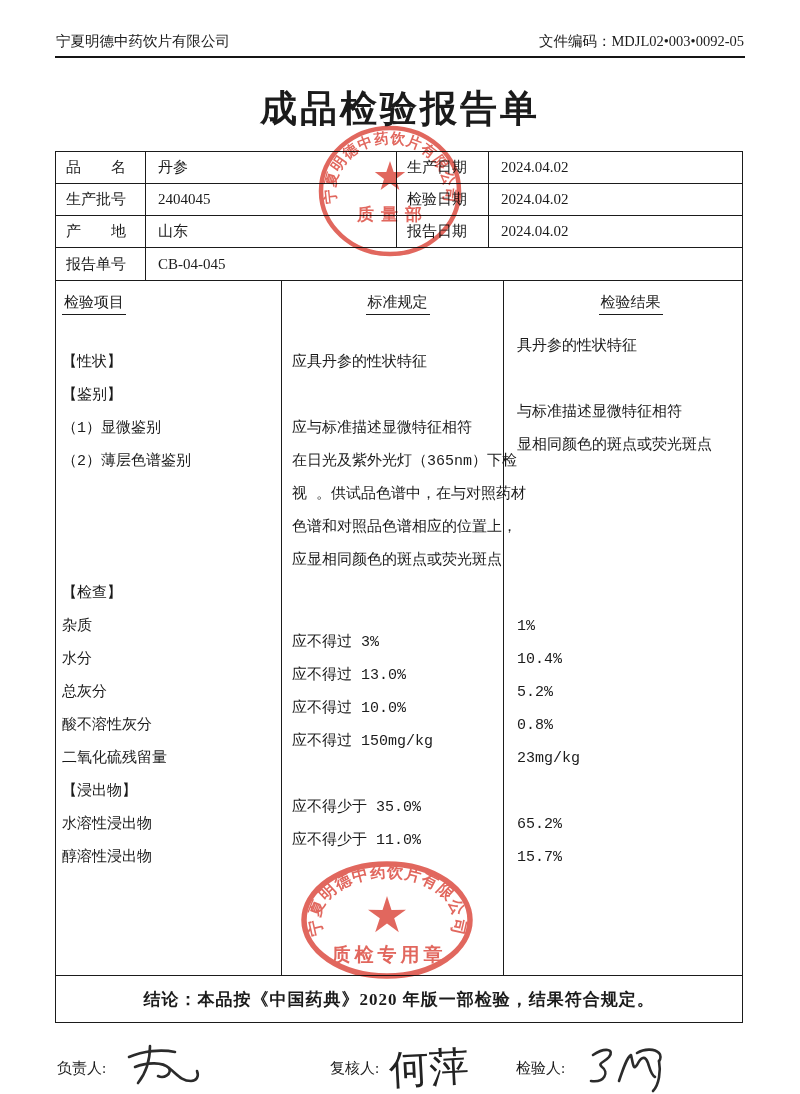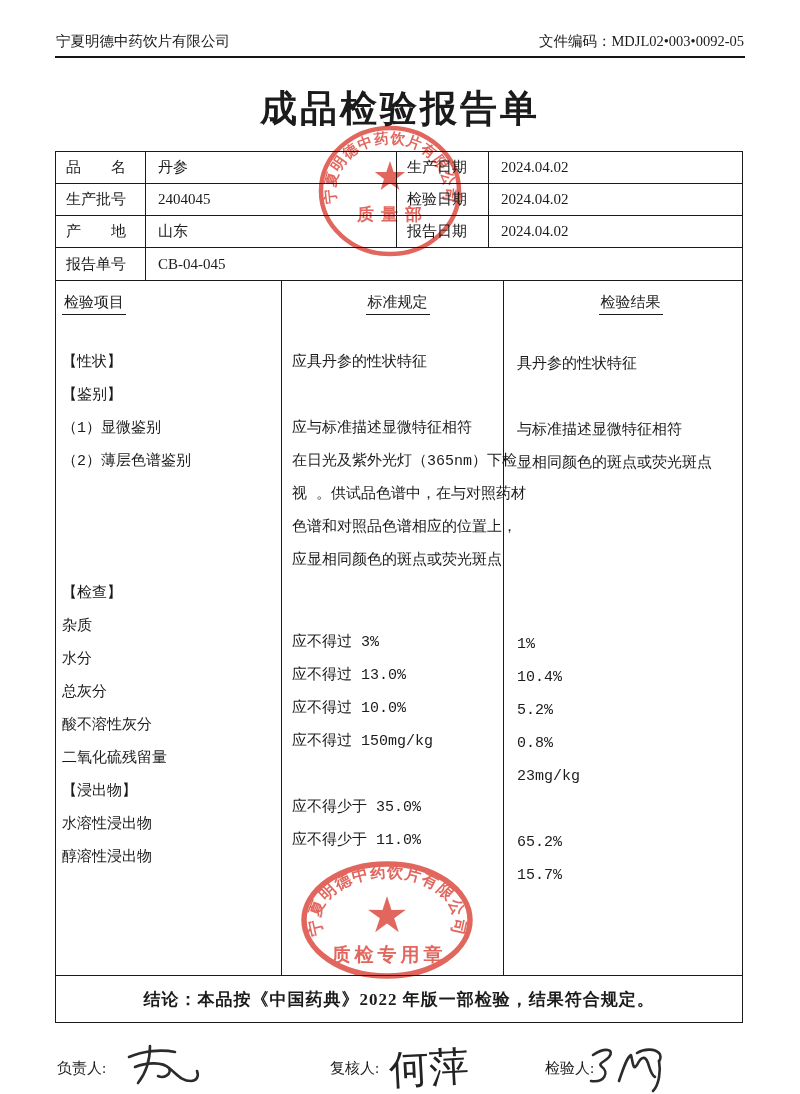--- a/index.html
+++ b/index.html
@@ -161,21 +161,21 @@
             </div>
             <div class="irow" style="min-height: 33px;">
               <div class="line">应不得少于 35.0%</div>
             </div>
             <div class="irow" style="min-height: 33px;">
               <div class="line">应不得少于 11.0%</div>
             </div>
           </div>
         <div class="icol icol3">
           <div class="col-head center"><span>检验结果</span></div>
-        <div class="irow" style="min-height: 33px; margin-top: 28px;">
+        <div class="irow" style="min-height: 33px; margin-top: 10px;">
               <div class="line">具丹参的性状特征</div>
             </div>
             <div class="irow" style="min-height: 33px;">
               <div class="line"></div>
             </div>
             <div class="irow" style="min-height: 33px;">
               <div class="line">与标准描述显微特征相符</div>
             </div>
             <div class="irow" style="min-height: 132px;">
               <div class="line">显相同颜色的斑点或荧光斑点</div>
@@ -203,27 +203,27 @@
             </div>
             <div class="irow" style="min-height: 33px;">
               <div class="line">65.2%</div>
             </div>
             <div class="irow" style="min-height: 33px;">
               <div class="line">15.7%</div>
             </div>
           </div>
       </div>
 
-      <div class="conclusion">结论：本品按《中国药典》2022 年版一部检验，结果符合规定。</div>
+      <div class="conclusion">结论：本品按《中国药典》2020 年版一部检验，结果符合规定。</div>
     </div>
 
     <div class="footer">
       <span class="sig-label" style="left:2px;">负责人:</span>
       <span class="sig-label" style="left:275px;">复核人:</span>
-      <span class="sig-label" style="left:490px;">检验人:</span>
+      <span class="sig-label" style="left:461px;">检验人:</span>
 
       <span class="sig" style="left:62px;top:4px;">
         <svg width="100" height="60" viewBox="0 0 100 60">
           <path d="M12,16 C26,10 44,8 58,11"></path>
           <path d="M33,5 C33,18 29,32 21,42"></path>
           <path d="M18,26 C30,21 46,21 52,27 C55,33 47,38 41,35"></path>
           <path d="M52,27 C60,33 64,40 74,40 C80,40 82,35 80,30"></path>
         </svg>
       </span>
 

